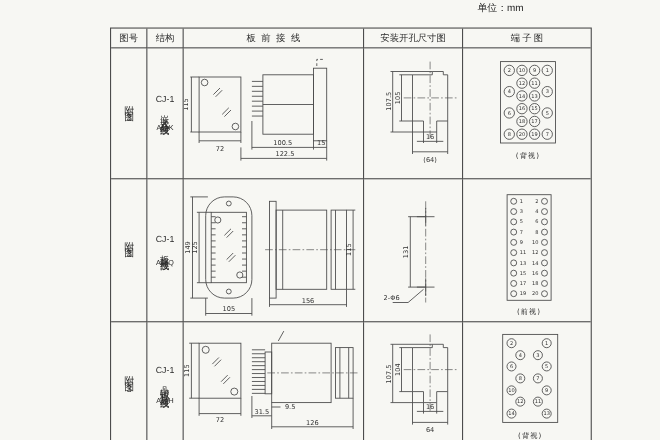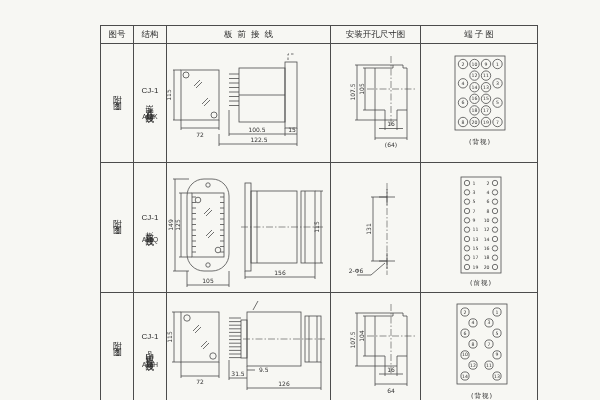--- a/index.html
+++ b/index.html
@@ -25,20 +25,21 @@
   .cl{fill:none;stroke:#4c4c4c;stroke-width:0.6;stroke-dasharray:7 2 1.5 2;}
   .dash{stroke-dasharray:2.5 2;}
   .dim{font-size:6px;fill:#333;}
   .cap{font-size:6.5px;fill:#333;letter-spacing:1px;}
   .tnum{font-size:4.6px;fill:#333;}
 </style>
 </head>
 <body>
 
 <div class="page">
+  <div class="unit">单位：mm</div>
 
   <div class="tbl">
 
     <div class="cell hc">
         <span>图号</span>
       </div>
     <div class="cell hc">
         <span>结构</span>
       </div>
     <div class="cell hc sp5">

